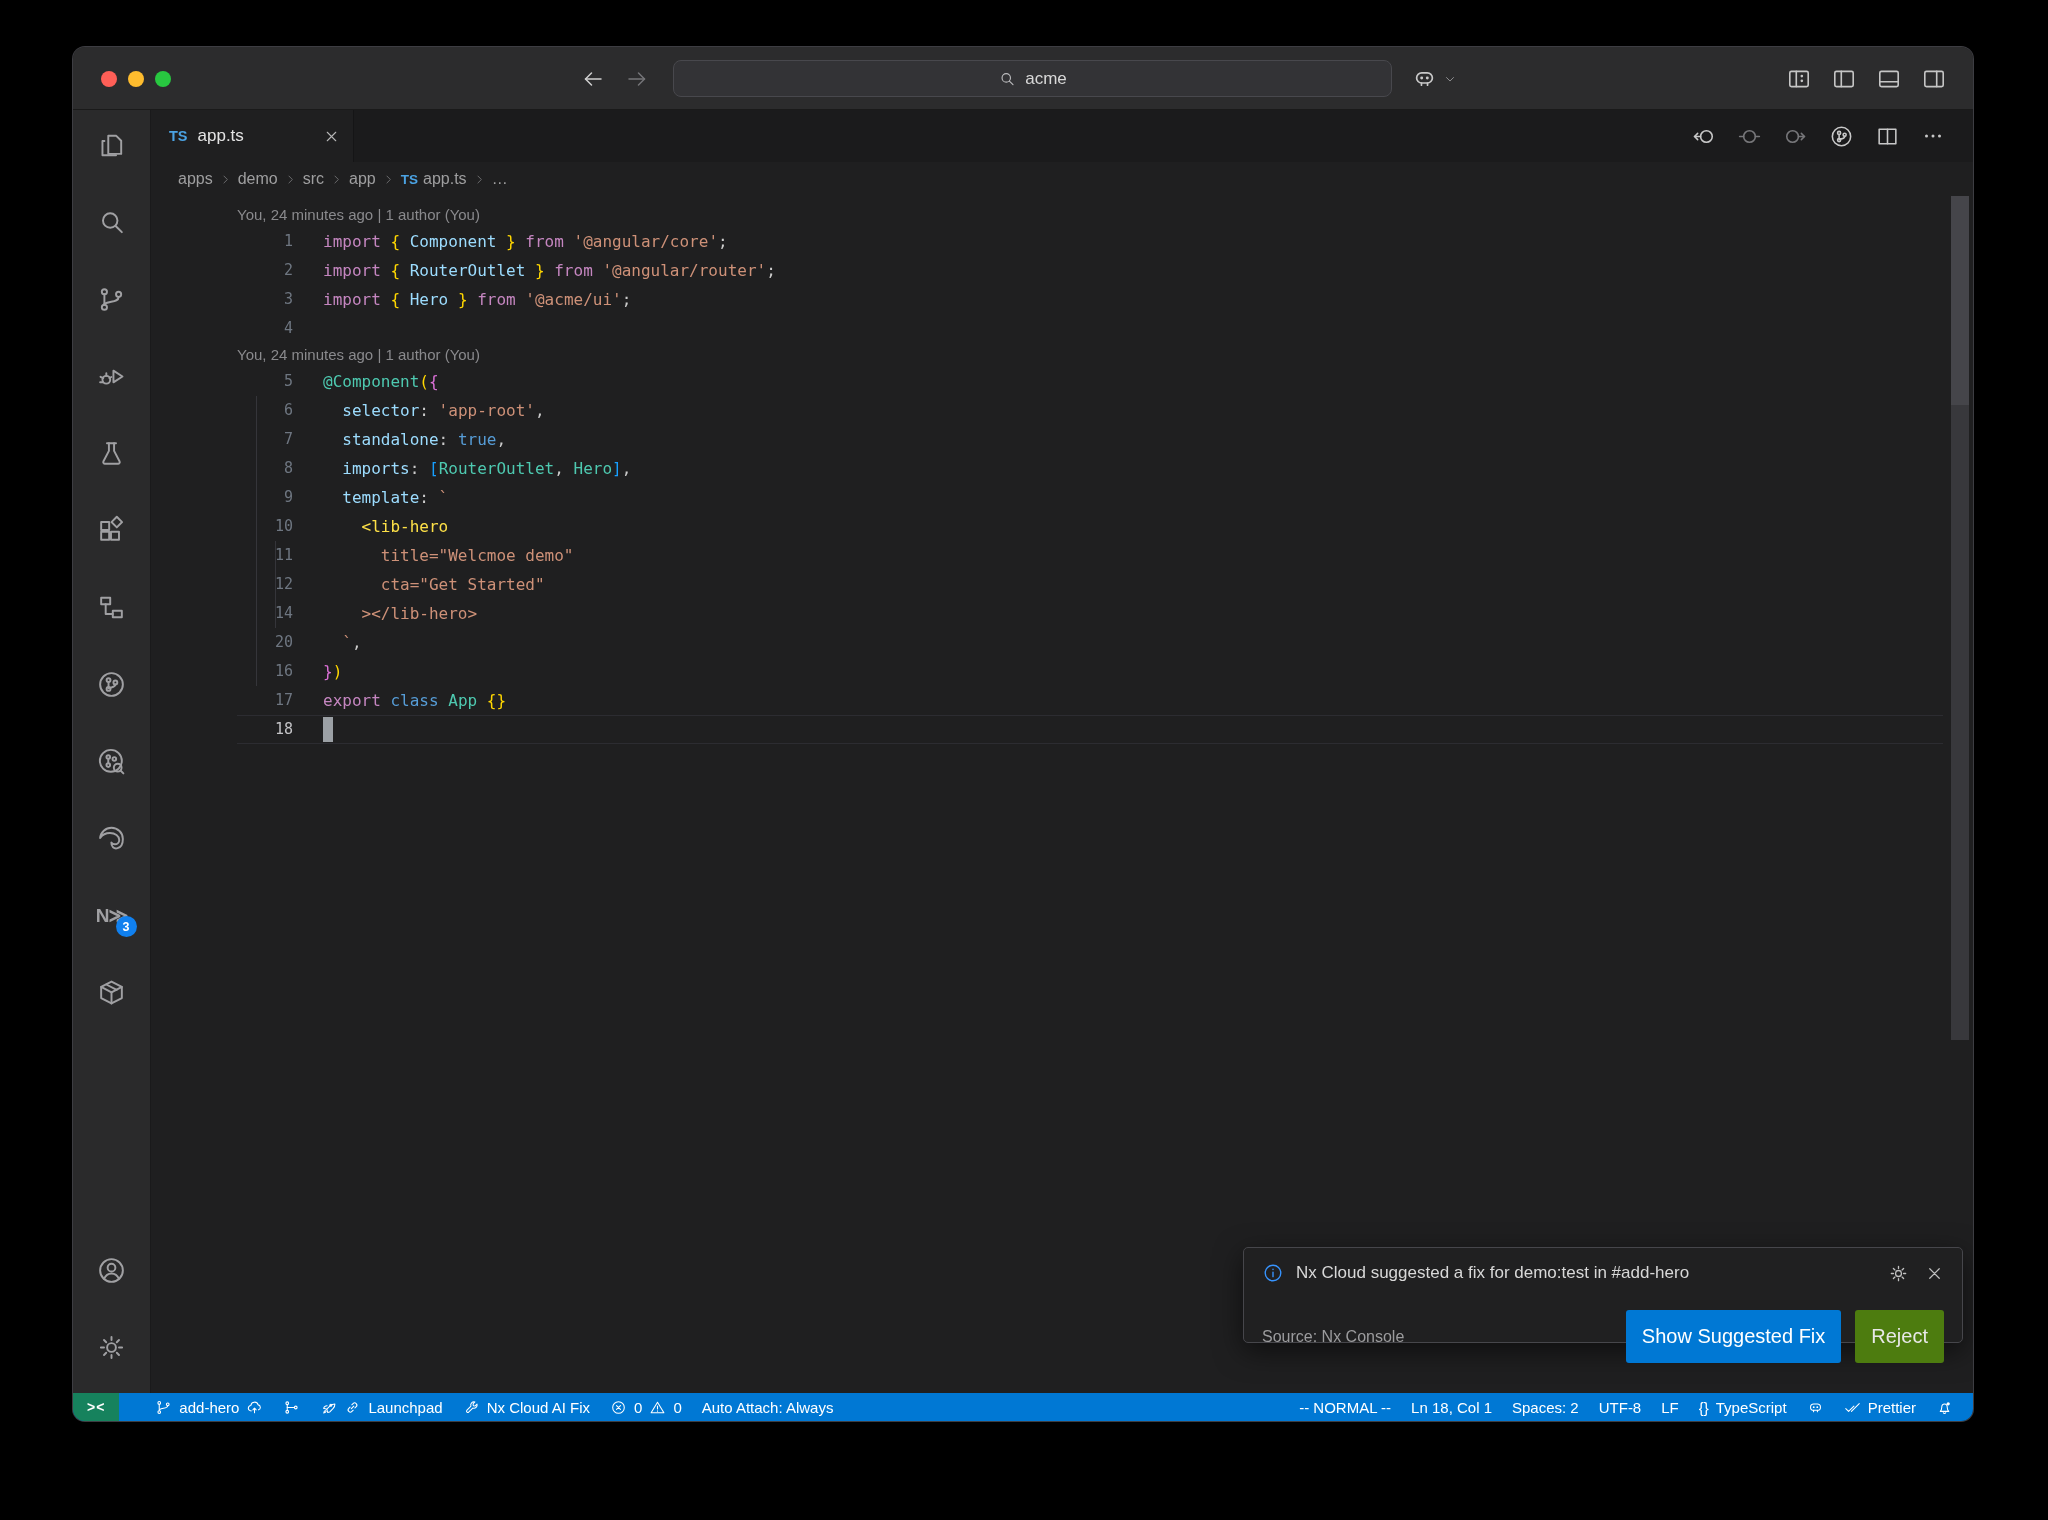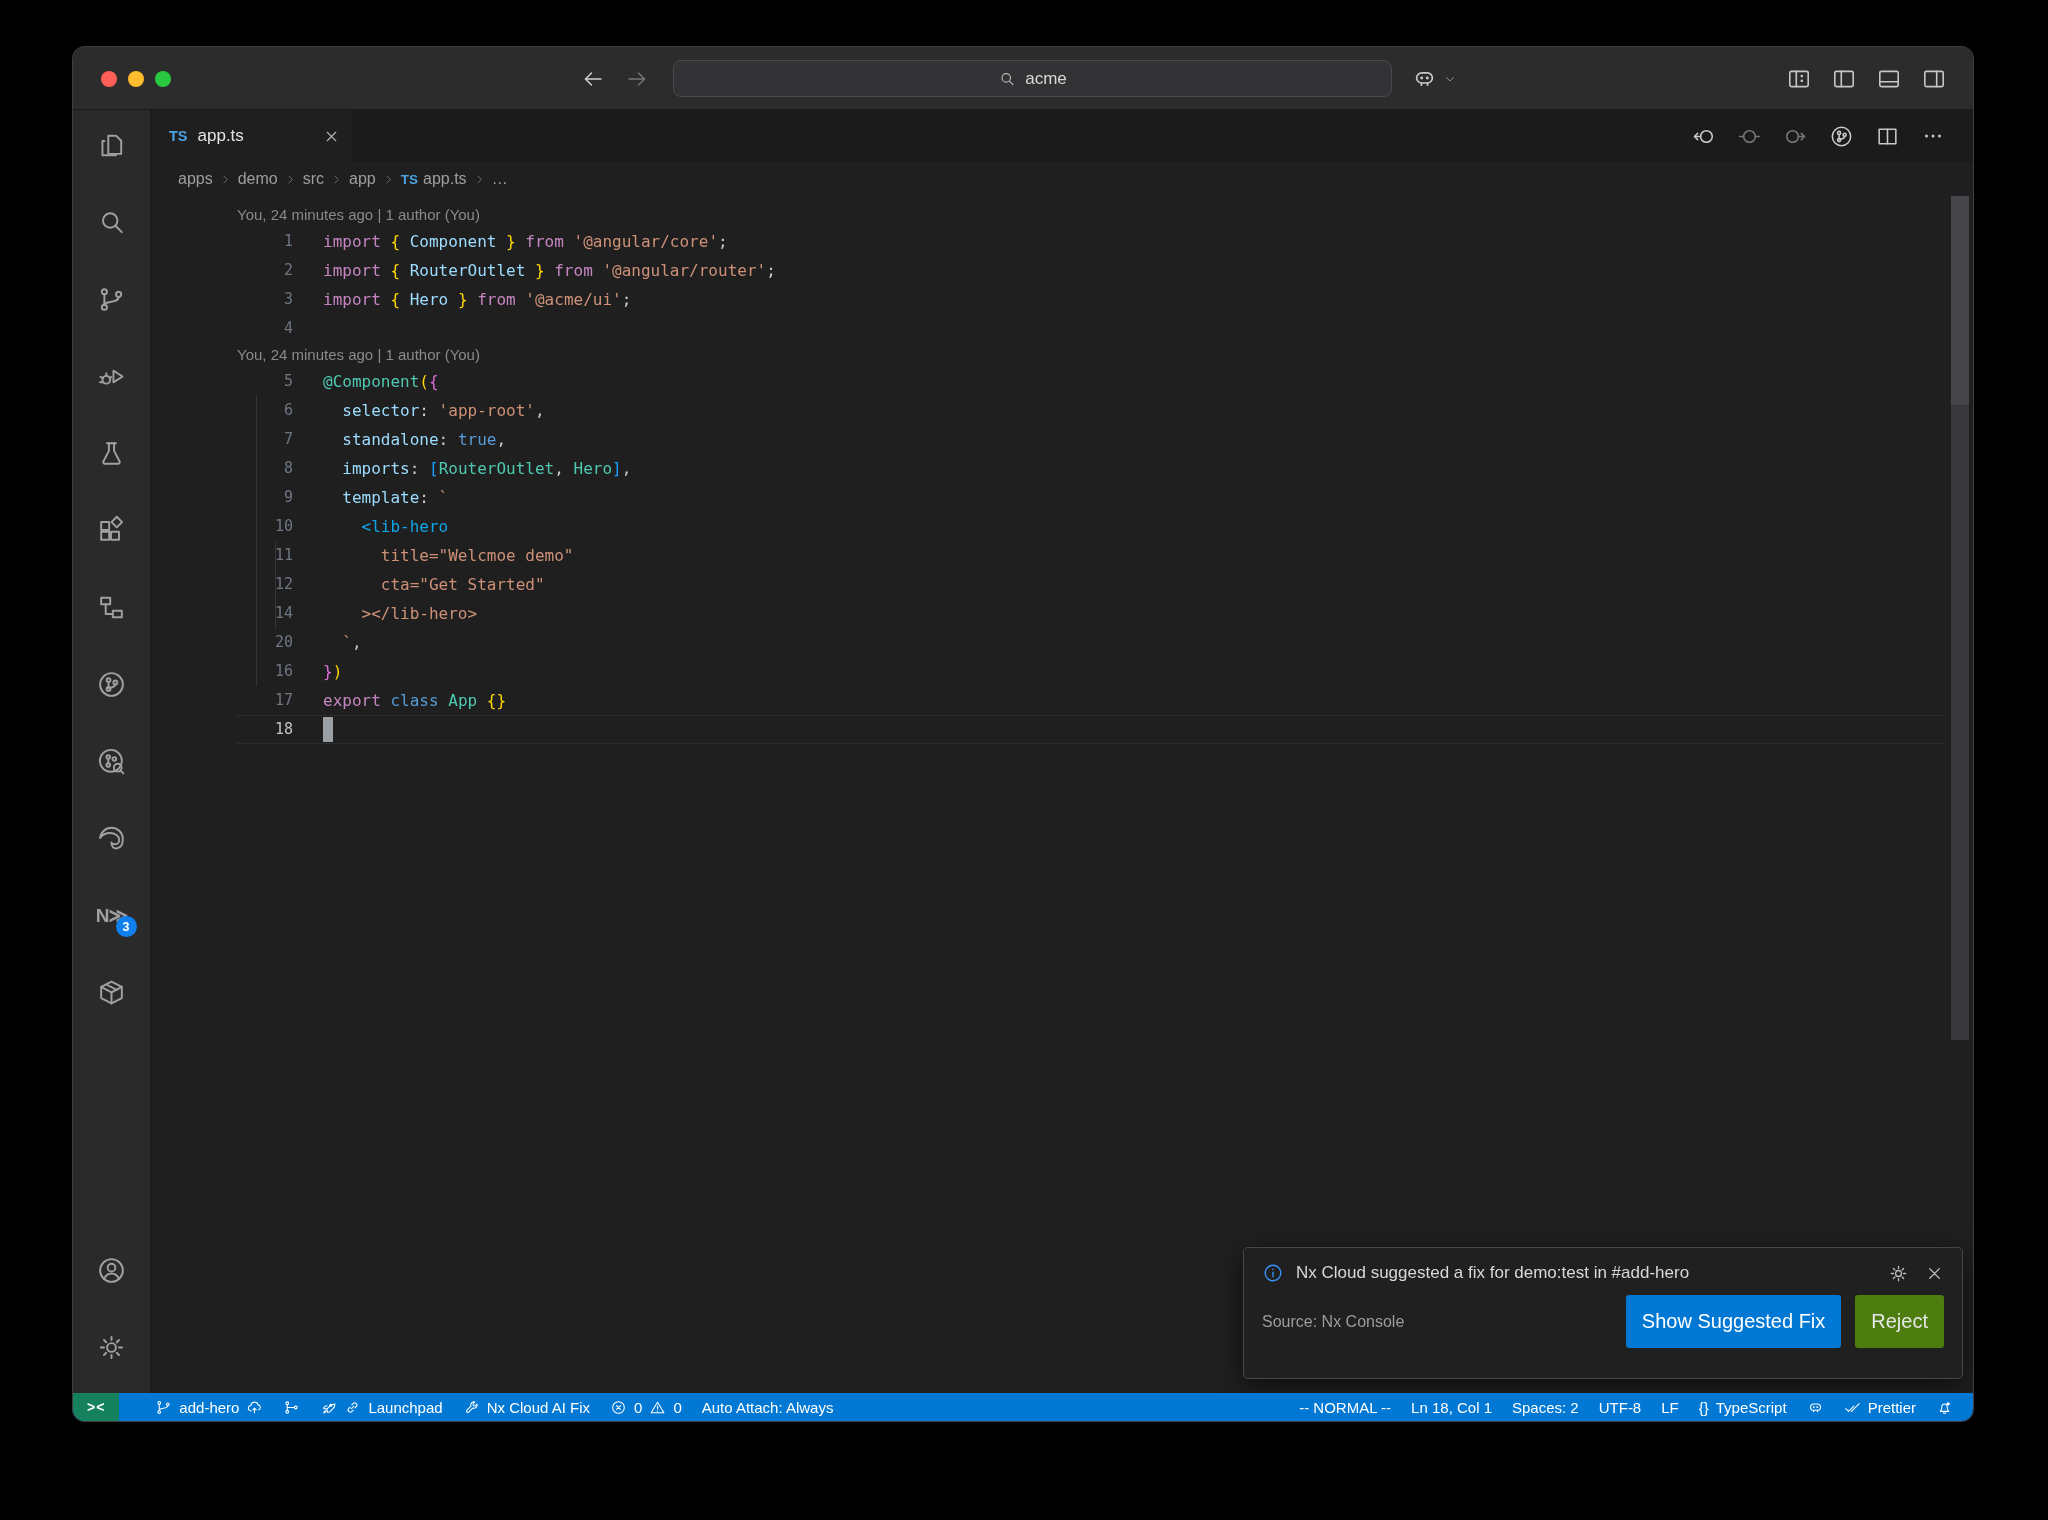--- a/index.html
+++ b/index.html
@@ -46,21 +46,21 @@
   .row.blame .code{margin-left:86px;font-family:"Liberation Sans",sans-serif}
   .num{position:absolute;left:0;width:56px;text-align:right;color:#6e7681;font-size:15px}
   .num.active{color:#c3c3c6}
   .code{display:block;margin-left:86px}
   .active-line{box-shadow:inset 0 1px 0 #2c2c31,inset 0 -1px 0 #2c2c31}
   .cursor{position:absolute;left:86px;top:2px;width:10px;height:25px;background:#9ba0a5}
   .guide{position:absolute;width:1px;background:#35353a}
   .sb-a{position:absolute;top:0;right:4px;width:18px;height:209px;background:#45454a}
   .sb-b{position:absolute;top:209px;right:4px;width:18px;height:635px;background:#38383c}
   
-  .toast{position:absolute;left:1170px;top:1200px;width:720px;height:132px;background:#202021;border:1px solid #46464b;border-radius:5px;box-shadow:0 8px 28px rgba(0,0,0,.55);padding:14px 18px;display:flex;flex-direction:column;gap:11px;z-index:5}
+  .toast{position:absolute;left:1170px;top:1200px;width:720px;height:96px;background:#202021;border:1px solid #46464b;border-radius:5px;box-shadow:0 8px 28px rgba(0,0,0,.55);padding:14px 18px;display:flex;flex-direction:column;gap:26px;z-index:5}
   .toast-r1{display:flex;align-items:center;gap:12px;font-size:17px;color:#d8d8d8}
   .toast-acts{margin-left:auto;display:flex;align-items:center;gap:16px;color:#c0c0c0}
   .toast-r2{display:flex;align-items:center;font-size:16px;color:#9c9c9e}
   .toast-btns{margin-left:auto;display:flex;align-items:center;gap:14px}
   .btn{font-size:20px;padding:15px 16px;border-radius:3px;border:none;font-family:"Liberation Sans",sans-serif}
   .btn.primary{color:#fff}
   .btn.secondary{background:#4d7c0f;color:#e8e8e8}
   
   .statusbar{position:absolute;left:0;right:0;bottom:0;height:28px;display:flex;align-items:stretch;color:#fff;font-size:15px;z-index:6}
   .sb-left{display:flex;align-items:stretch}
@@ -360,21 +360,21 @@
               <div class="row code"><span class="num">1</span><span class="code"><span style="color: rgb(197, 134, 192);">import</span><span style="color: rgb(204, 204, 204);"> </span><span style="color: rgb(255, 215, 0);">{</span><span style="color: rgb(204, 204, 204);"> </span><span style="color: rgb(156, 220, 254);">Component</span><span style="color: rgb(204, 204, 204);"> </span><span style="color: rgb(255, 215, 0);">}</span><span style="color: rgb(204, 204, 204);"> </span><span style="color: rgb(197, 134, 192);">from</span><span style="color: rgb(204, 204, 204);"> </span><span style="color: rgb(206, 145, 120);">'@angular/core'</span><span style="color: rgb(204, 204, 204);">;</span></span></div>
               <div class="row code"><span class="num">2</span><span class="code"><span style="color: rgb(197, 134, 192);">import</span><span style="color: rgb(204, 204, 204);"> </span><span style="color: rgb(255, 215, 0);">{</span><span style="color: rgb(204, 204, 204);"> </span><span style="color: rgb(156, 220, 254);">RouterOutlet</span><span style="color: rgb(204, 204, 204);"> </span><span style="color: rgb(255, 215, 0);">}</span><span style="color: rgb(204, 204, 204);"> </span><span style="color: rgb(197, 134, 192);">from</span><span style="color: rgb(204, 204, 204);"> </span><span style="color: rgb(206, 145, 120);">'@angular/router'</span><span style="color: rgb(204, 204, 204);">;</span></span></div>
               <div class="row code"><span class="num">3</span><span class="code"><span style="color: rgb(197, 134, 192);">import</span><span style="color: rgb(204, 204, 204);"> </span><span style="color: rgb(255, 215, 0);">{</span><span style="color: rgb(204, 204, 204);"> </span><span style="color: rgb(156, 220, 254);">Hero</span><span style="color: rgb(204, 204, 204);"> </span><span style="color: rgb(255, 215, 0);">}</span><span style="color: rgb(204, 204, 204);"> </span><span style="color: rgb(197, 134, 192);">from</span><span style="color: rgb(204, 204, 204);"> </span><span style="color: rgb(206, 145, 120);">'@acme/ui'</span><span style="color: rgb(204, 204, 204);">;</span></span></div>
               <div class="row code"><span class="num">4</span><span class="code"></span></div>
               <div class="row blame"><span class="code">You, 24 minutes ago | 1 author (You)</span></div>
               <div class="row code"><span class="num">5</span><span class="code"><span style="color: rgb(78, 201, 176);">@Component</span><span style="color: rgb(255, 215, 0);">(</span><span style="color: rgb(218, 112, 214);">{</span></span></div>
               <div class="row code"><span class="num">6</span><span class="code"><span style="color: rgb(204, 204, 204);">  </span><span style="color: rgb(156, 220, 254);">selector</span><span style="color: rgb(204, 204, 204);">:</span><span style="color: rgb(204, 204, 204);"> </span><span style="color: rgb(206, 145, 120);">'app-root'</span><span style="color: rgb(204, 204, 204);">,</span></span></div>
               <div class="row code"><span class="num">7</span><span class="code"><span style="color: rgb(204, 204, 204);">  </span><span style="color: rgb(156, 220, 254); text-align: center;">standalone</span><span style="color: rgb(204, 204, 204);">:</span><span style="color: rgb(204, 204, 204);"> </span><span style="color: rgb(86, 156, 214);">true</span><span style="color: rgb(204, 204, 204);">,</span></span></div>
               <div class="row code"><span class="num">8</span><span class="code"><span style="color: rgb(204, 204, 204);">  </span><span style="color: rgb(156, 220, 254);">imports</span><span style="color: rgb(204, 204, 204);">:</span><span style="color: rgb(204, 204, 204);"> </span><span style="color: rgb(23, 159, 255);">[</span><span style="color: rgb(78, 201, 176);">RouterOutlet</span><span style="color: rgb(204, 204, 204);">,</span><span style="color: rgb(204, 204, 204);"> </span><span style="color: rgb(78, 201, 176);">Hero</span><span style="color: rgb(23, 159, 255);">]</span><span style="color: rgb(204, 204, 204);">,</span></span></div>
               <div class="row code"><span class="num">9</span><span class="code"><span style="color: rgb(204, 204, 204);">  </span><span style="color: rgb(156, 220, 254);">template</span><span style="color: rgb(204, 204, 204);">:</span><span style="color: rgb(204, 204, 204);"> </span><span style="color: rgb(206, 145, 120);">`</span></span></div>
-              <div class="row code"><span class="num">10</span><span class="code"><span style="color: rgb(204, 204, 204);">    </span><span style="color: #0ea5e9;">&lt;lib-hero</span></span></div>
+              <div class="row code"><span class="num">10</span><span class="code"><span style="color: rgb(204, 204, 204);">    </span><span style="color: #fde047;">&lt;lib-hero</span></span></div>
               <div class="row code"><span class="num">11</span><span class="code"><span style="color: rgb(204, 204, 204);">      </span><span style="color: rgb(206, 145, 120);">title="Welcmoe demo"</span></span></div>
               <div class="row code"><span class="num">12</span><span class="code"><span style="color: rgb(204, 204, 204);">      </span><span style="color: rgb(206, 145, 120);">cta="Get Started"</span></span></div>
               <div class="row code"><span class="num">14</span><span class="code"><span style="color: rgb(204, 204, 204);">    </span><span style="color: rgb(206, 145, 120);">&gt;&lt;/lib-hero&gt;</span></span></div>
               <div class="row code"><span class="num">20</span><span class="code"><span style="color: rgb(204, 204, 204);">  </span><span style="color: rgb(206, 145, 120);">`</span><span style="color: rgb(204, 204, 204);">,</span></span></div>
               <div class="row code"><span class="num">16</span><span class="code"><span style="color: rgb(218, 112, 214);">}</span><span style="color: rgb(255, 215, 0);">)</span></span></div>
               <div class="row code"><span class="num">17</span><span class="code"><span style="color: rgb(197, 134, 192);">export</span><span style="color: rgb(204, 204, 204);"> </span><span style="color: rgb(86, 156, 214);">class</span><span style="color: rgb(204, 204, 204);"> </span><span style="color: rgb(78, 201, 176);">App</span><span style="color: rgb(204, 204, 204);"> </span><span style="color: rgb(255, 215, 0);">{}</span></span></div>
               <div class="row code active-line"><span class="num active">18</span><span class="code"></span><span class="cursor"></span></div>
             </div>
           <div class="guide" style="left:105px;top:200px;height:290px"></div>
           <div class="guide" style="left:124px;top:345px;height:87px"></div>

